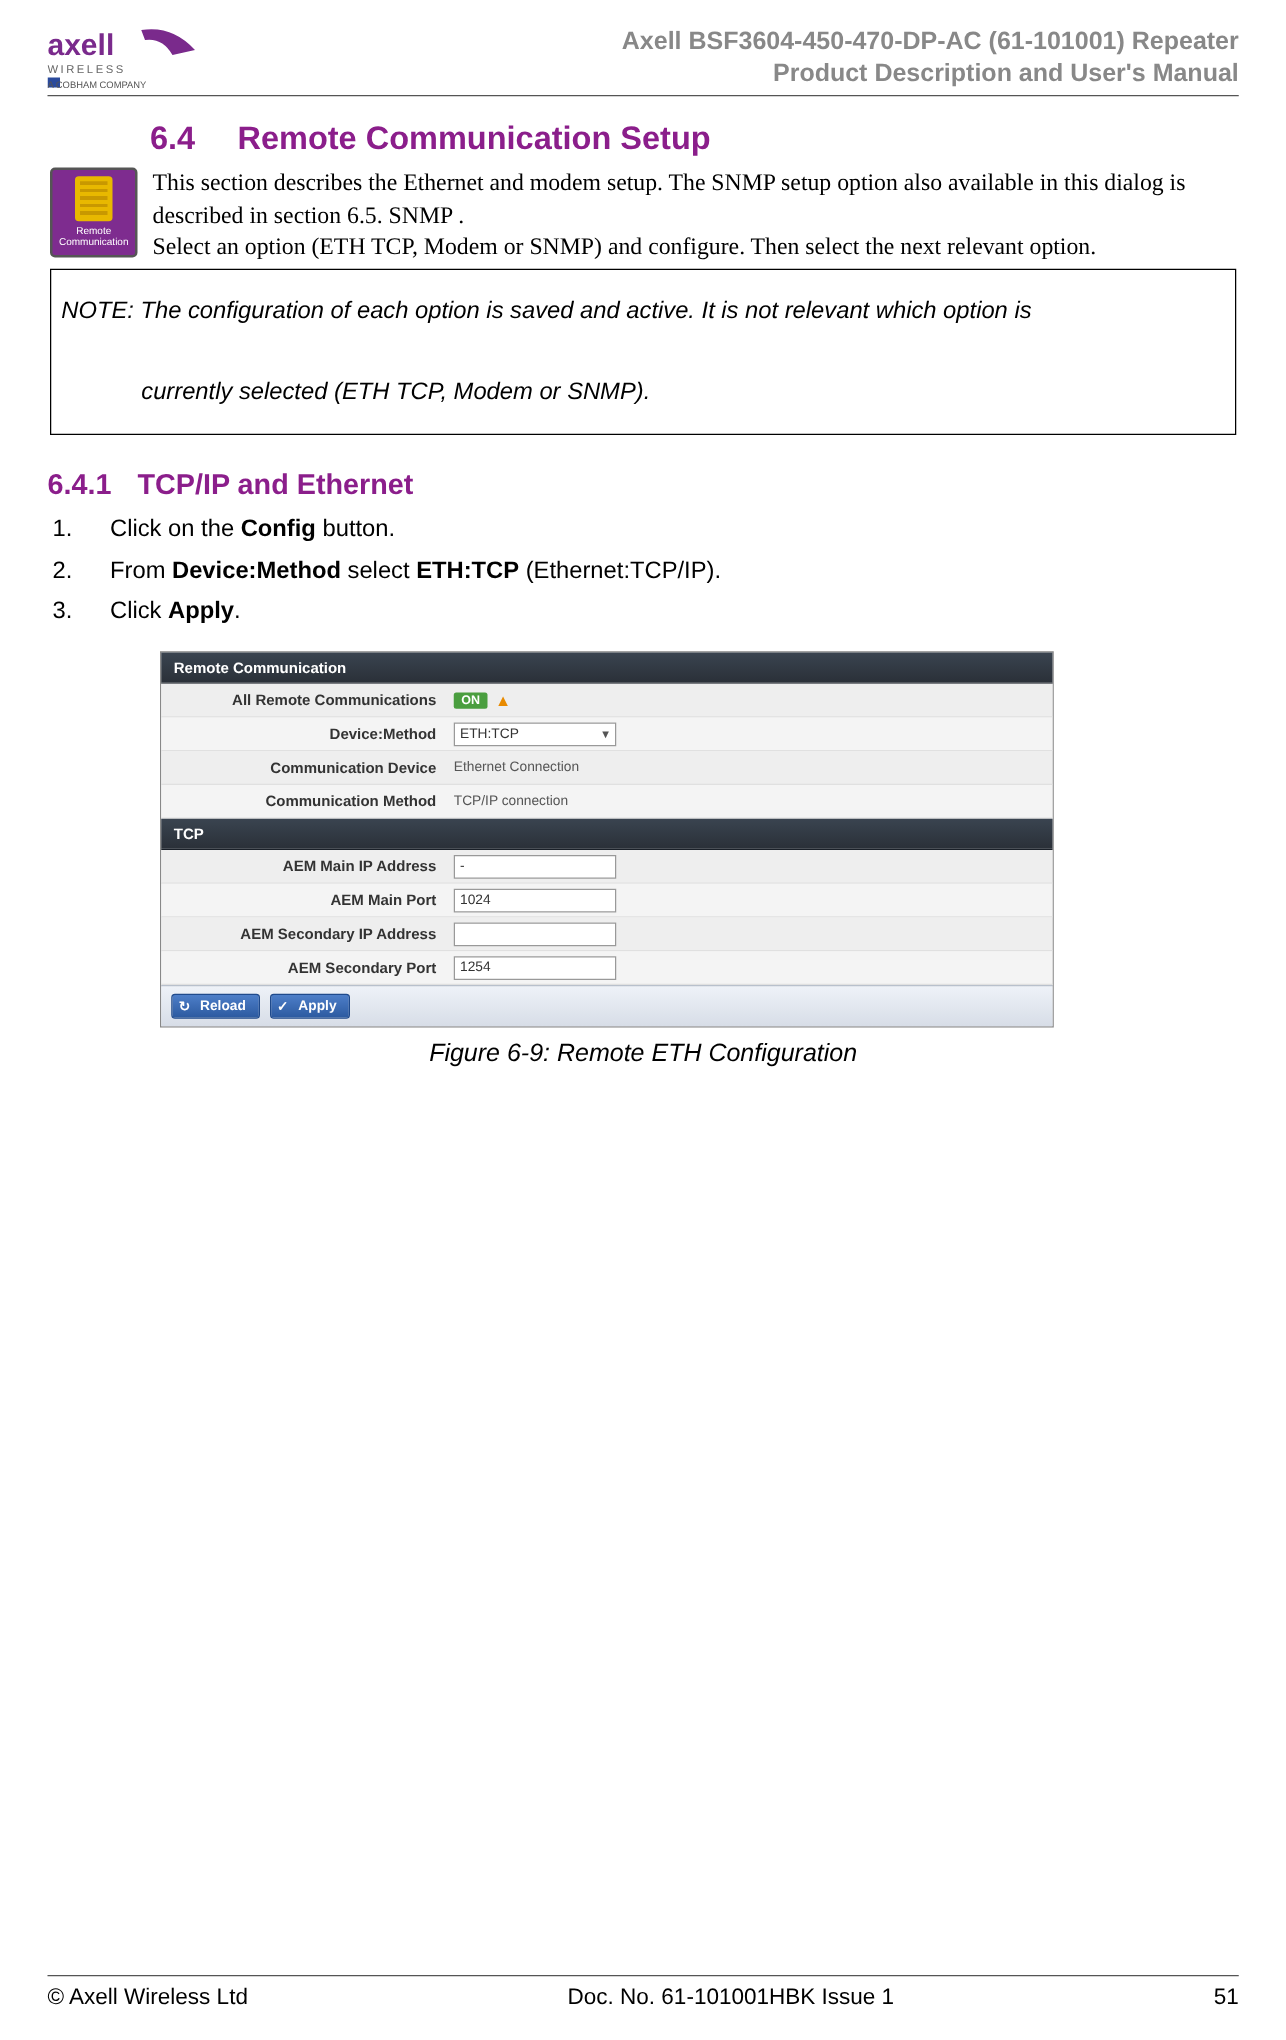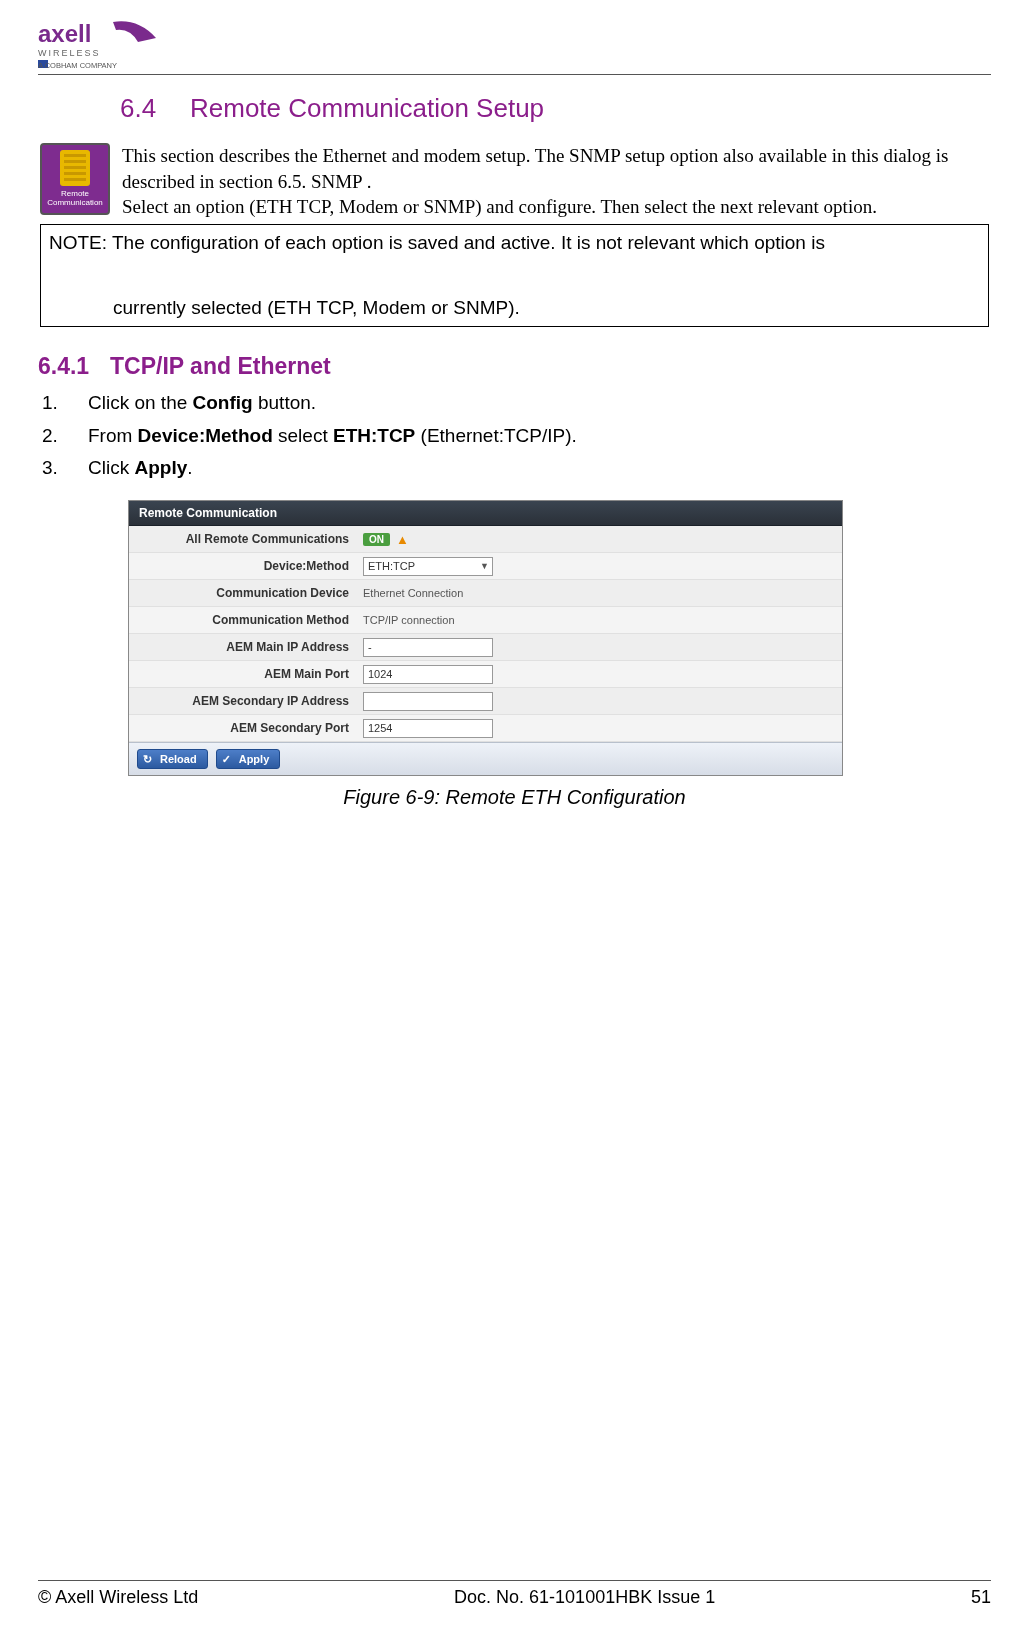--- a/index.html
+++ b/index.html
@@ -10,28 +10,28 @@
     background: #fff;
     width: 1029px;
     height: 1632px;
     position: relative;
     padding: 20px 38px 50px 38px;
   }
   .header { display: flex; justify-content: space-between; align-items: flex-end; border-bottom: 1px solid #555; padding-bottom: 4px; margin-bottom: 18px; }
   .logo-block { display: flex; flex-direction: column; align-items: flex-start; }
   .logo-svg { }
   .header-text { text-align: right; color: #888; font-weight: bold; font-size: 20px; line-height: 1.3; }
-  h2.section-title { color: #8b1e8b; font-size: 26px; font-weight: normal; margin: 16px 0 19px 82px; }
+  h2.section-title { color: #8b1e8b; font-size: 26px; font-weight: bold; margin: 16px 0 8px 82px; }
   .sec-num { display:inline-block; width:70px; }
   .intro-row { display:flex; gap:12px; margin-bottom:4px; padding:0 2px;}
   .icon-box { width:70px; height:72px; border:2px solid #555; border-radius:4px; background:#7e2c8f; display:flex; flex-direction:column; align-items:center; justify-content:center; color:#fff; font-size:8px; text-align:center; flex-shrink:0;}
   .sim-card { width:30px; height:36px; background:#e8b800; border-radius:3px; margin-bottom:4px; position:relative;}
   .sim-card::before{content:"";position:absolute;left:4px;top:4px;right:4px;bottom:4px;background:repeating-linear-gradient(#c89800 0 3px, #e8b800 3px 6px);}
   .intro-text { line-height:1.35; }
-  .note-box { border:1.5px solid #000; padding:6px 8px; margin:2px 2px 26px 2px; line-height:1.3; }
+  .note-box { border:1.5px solid #000; padding:21px 8px; font-style:italic; margin:2px 2px 26px 2px; line-height:1.3; }
   .note-pad { padding-left:64px; display:block;margin-top:40px;}
   h3.subsection { color:#8b1e8b; font-size:23px; font-weight:bold; margin-bottom:10px; }
   .subsec-num{display:inline-block;width:72px;}
   ol.steps { list-style:none; counter-reset:step; margin-bottom:18px; margin-left:4px;}
   ol.steps li { counter-increment:step; margin-bottom:6px; line-height:1.4; padding-left:46px; position:relative;}
   ol.steps li::before { content: counter(step) "."; position:absolute; left:0; }
   .bold { font-weight:bold; }
   .screenshot { width:715px; margin:0 0 10px 90px; border:1px solid #888; background:#f5f5f5; font-family:Tahoma,Arial,sans-serif; font-size:12px; color:#333;}
   .panel-header { background:linear-gradient(#3a4450,#2a3038); color:#fff; font-weight:bold; padding:5px 10px; font-size:12px; border-bottom:1px solid #1a2028;}
   .panel-body{ padding:0; }
@@ -58,20 +58,24 @@
 
 <div class="header">
   <div class="logo-block">
     <svg class="logo-svg" width="160" height="50">
       <text x="0" y="22" font-size="24" font-weight="bold" fill="#7a2a8c" font-family="Arial">axell</text>
       <path d="M75 2 Q100 -2 118 18 L100 22 Q92 8 78 10 Z" fill="#7a2a8c"></path>
       <text x="0" y="36" font-size="9" fill="#666" letter-spacing="2">WIRELESS</text>
       <rect x="0" y="40" width="10" height="8" fill="#2a4a9c"></rect>
       <text x="0" y="48" font-size="7.5" fill="#555">A COBHAM COMPANY</text>
     </svg>
+  </div>
+  <div class="header-text">
+    <div>Axell BSF3604-450-470-DP-AC (61-101001) Repeater</div>
+    <div>Product Description and User's Manual</div>
   </div>
 </div>
 
 <h2 class="section-title">
   <span class="sec-num">6.4</span><span>Remote Communication Setup</span>
 </h2>
 
 <div class="intro-row">
   <div class="icon-box">
     <div class="sim-card"></div>
@@ -120,20 +124,21 @@
           <span class="val-text">Ethernet Connection</span>
         </div>
     </div>
     <div class="form-row">
       <div class="form-label">Communication Method</div>
       <div class="form-val">
           <span class="val-text">TCP/IP connection</span>
         </div>
     </div>
   </div>
+  <div class="panel-header">TCP</div>
   <div class="panel-body">
     <div class="form-row">
       <div class="form-label">AEM Main IP Address</div>
       <div class="form-val">
           <div class="input-box">
             <span>-</span>
           </div>
         </div>
     </div>
     <div class="form-row">

